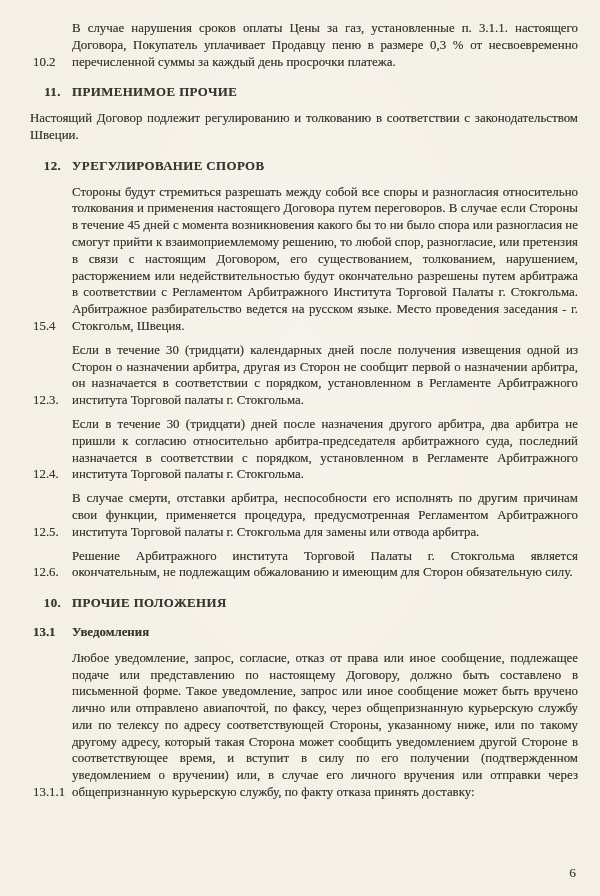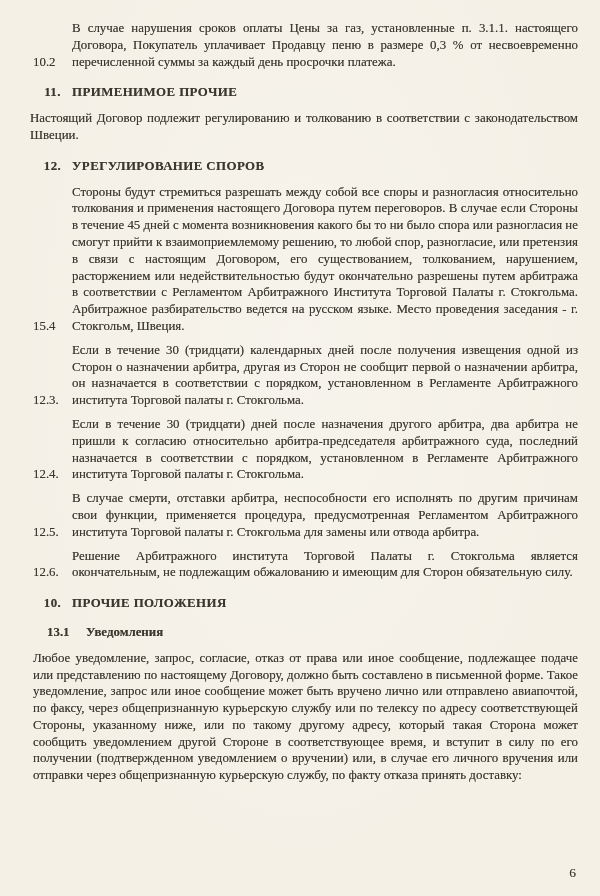--- a/index.html
+++ b/index.html
@@ -20,21 +20,21 @@
     color:#3a372f;
     font-size:12.9px;
     line-height:16.8px;
     text-shadow:0 0 0.5px rgba(58,55,47,0.55);
   }
   .clause{display:flex;margin:0 0 7px 0;align-items:flex-end;}
   .clause .num{width:39px;flex-shrink:0;}
   .clause .body{flex:1;text-align:justify;}
   .heading{display:flex;font-weight:bold;letter-spacing:0.4px;margin:14px 0 9px 0;}
   .heading .num{width:39px;flex-shrink:0;text-align:center;}
-  .subheading{display:flex;font-weight:bold;margin:12px 0 9px 14px;}
+  .subheading{display:flex;font-weight:bold;margin:12px 0 9px 0;}
   .subheading .num{width:39px;flex-shrink:0;}
   .paragraph{margin:8px 0 7px -3px;text-align:justify;}
   .page-number{
     position:absolute;
     right:24px;bottom:14px;
     font-size:13.5px;
     color:#403d35;
   }
 </style>
 </head>
@@ -77,17 +77,18 @@
       </div>
       <div class="heading">
         <span class="num">10.</span>
         <span class="body">ПРОЧИЕ ПОЛОЖЕНИЯ</span>
       </div>
       <div class="subheading">
         <span class="num">13.1</span>
         <span class="body">Уведомления</span>
       </div>
       <div class="clause">
+        <span class="num">13.1.1</span>
         <span class="body">Любое уведомление, запрос, согласие, отказ от права или иное сообщение, подлежащее подаче или представлению по настоящему Договору, должно быть составлено в письменной форме. Такое уведомление, запрос или иное сообщение может быть вручено лично или отправлено авиапочтой, по факсу, через общепризнанную курьерскую службу или по телексу по адресу соответствующей Стороны, указанному ниже, или по такому другому адресу, который такая Сторона может сообщить уведомлением другой Стороне в соответствующее время, и вступит в силу по его получении (подтвержденном уведомлением о вручении) или, в случае его личного вручения или отправки через общепризнанную курьерскую службу, по факту отказа принять доставку:</span>
       </div>
     </div>
   <div class="page-number">6</div>
 </div>
 
 </body></html>

